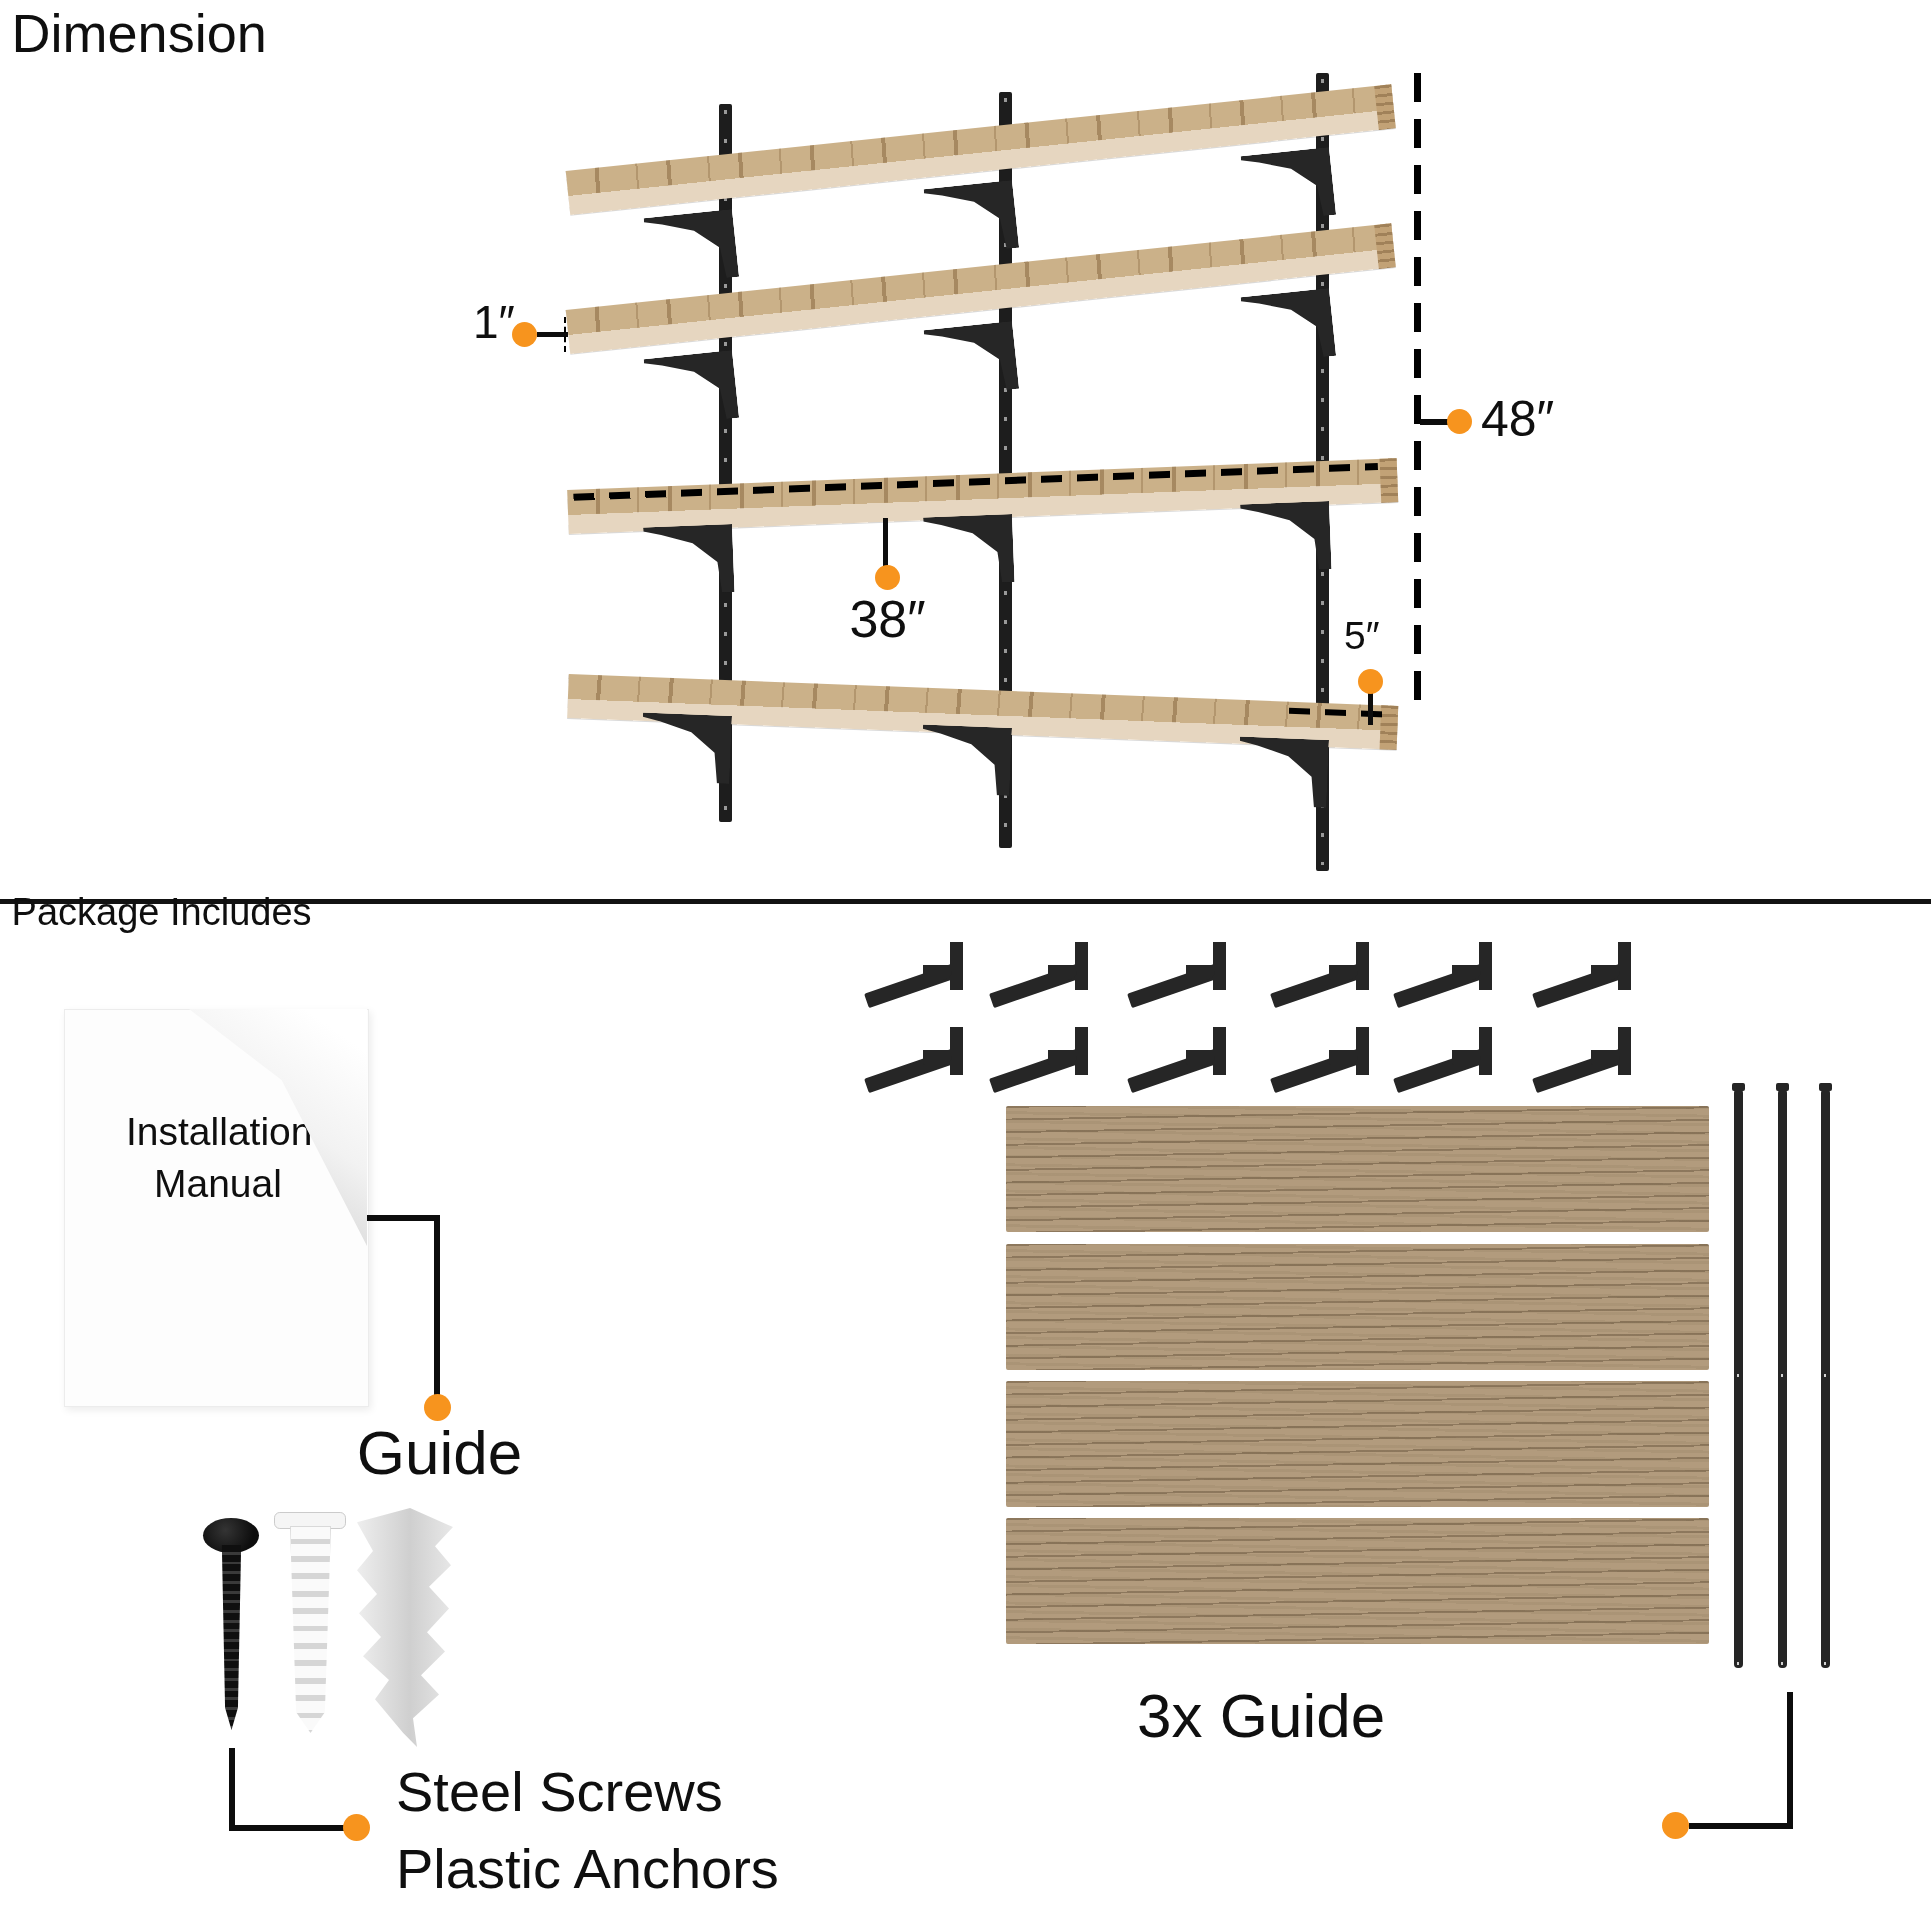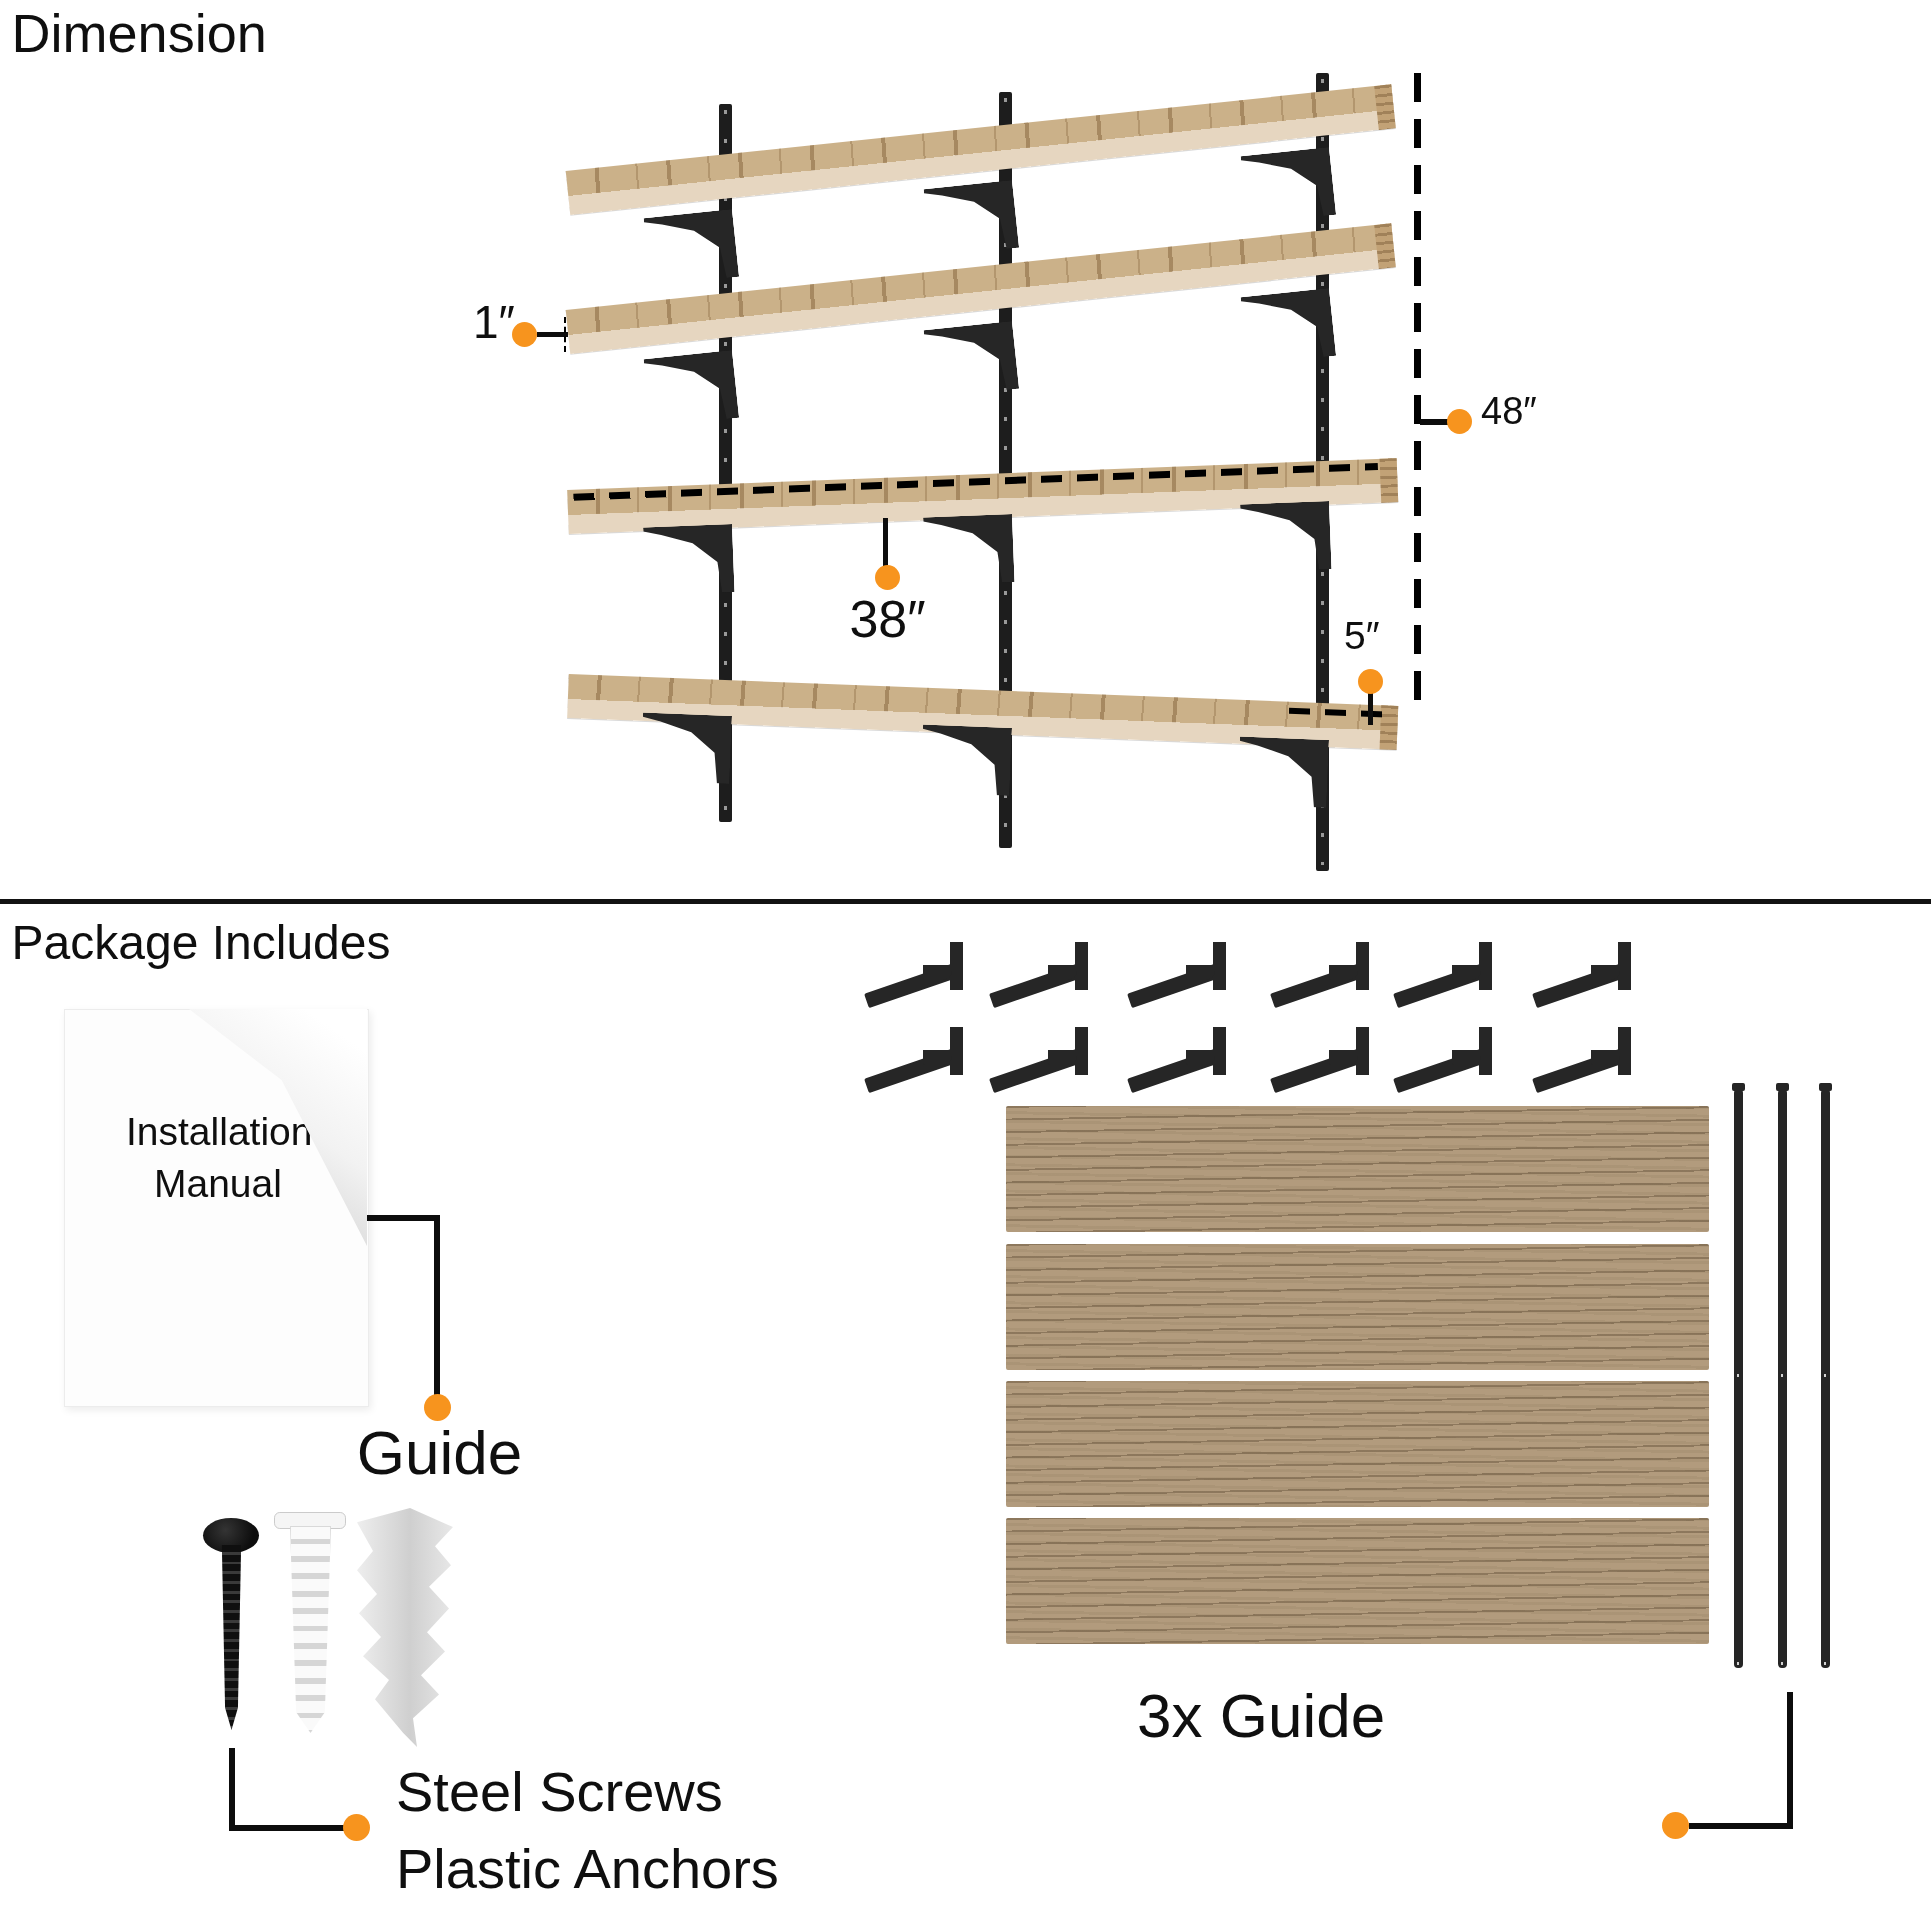--- a/index.html
+++ b/index.html
@@ -100,33 +100,33 @@
   </div>
 
   <div class="txt" style="left:473px;top:295px;font-size:46px;">1″</div>
   <div class="dot" style="left:512px;top:322px;width:25px;height:25px;"></div>
   <div class="line" style="left:537px;top:332px;width:31px;height:4.8px;"></div>
   <div class="abs" style="left:564px;top:317px;height:35px;border-left:2.9px dashed #000;z-index:5;"></div>
 
   <div class="dash-v" style="left:1414px;top:73px;height:643px;"></div>
   <div class="line" style="left:1420px;top:419px;width:29px;height:5.8px;"></div>
   <div class="dot" style="left:1447px;top:409px;width:25px;height:25px;"></div>
-  <div class="txt" style="left:1481px;top:390px;font-size:38px;">48″</div>
+  <div class="txt" style="left:1481px;top:390px;font-size:50px;">48″</div>
 
   <div class="line" style="left:883px;top:518px;width:4.8px;height:50px;"></div>
   <div class="dot" style="left:875px;top:565px;width:25px;height:25px;"></div>
   <div class="txt" style="left:844px;top:589px;width:87px;text-align:center;font-size:52px;">38″</div>
 
   <div class="txt" style="left:1344px;top:614px;font-size:39px;">5″</div>
   <div class="dot" style="left:1358px;top:669px;width:25px;height:25px;"></div>
   <div class="line" style="left:1368px;top:692px;width:4.8px;height:33px;"></div>
 
   <div class="divider" style="top:899px;"></div>
 
-  <div class="txt" style="left:11.6px;top:915px;font-size:48px;">Package Includes</div>
+  <div class="txt" style="left:11.6px;top:891px;font-size:38px;">Package Includes</div>
 
   <div class="sheet" style="left:64px;top:1009px;width:303px;height:396px;"></div>
   <div class="txt" style="left:126px;top:1110px;font-size:39px;z-index:2;">Installation</div>
   <div class="txt" style="left:154px;top:1162px;font-size:39px;z-index:2;">Manual</div>
   <div class="curl" style="left:189px;top:1009px;width:178px;height:237px;"></div>
 
   <div class="line" style="left:367px;top:1215px;width:73px;height:5.8px;"></div>
   <div class="line" style="left:434px;top:1215px;width:5.8px;height:180px;"></div>
   <div class="dot" style="left:424px;top:1394px;width:27px;height:27px;"></div>
   <div class="txt" style="left:338px;top:1417px;width:203px;text-align:center;font-size:62px;">Guide</div>

